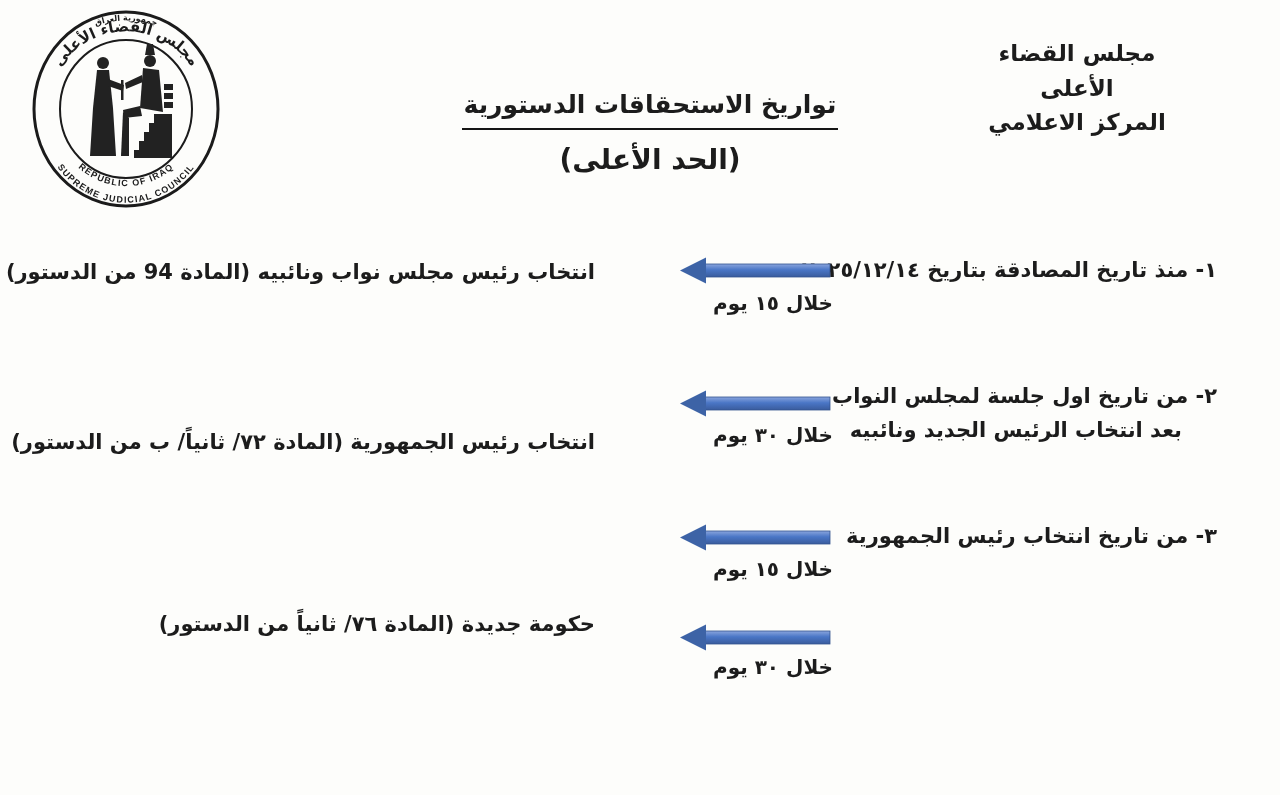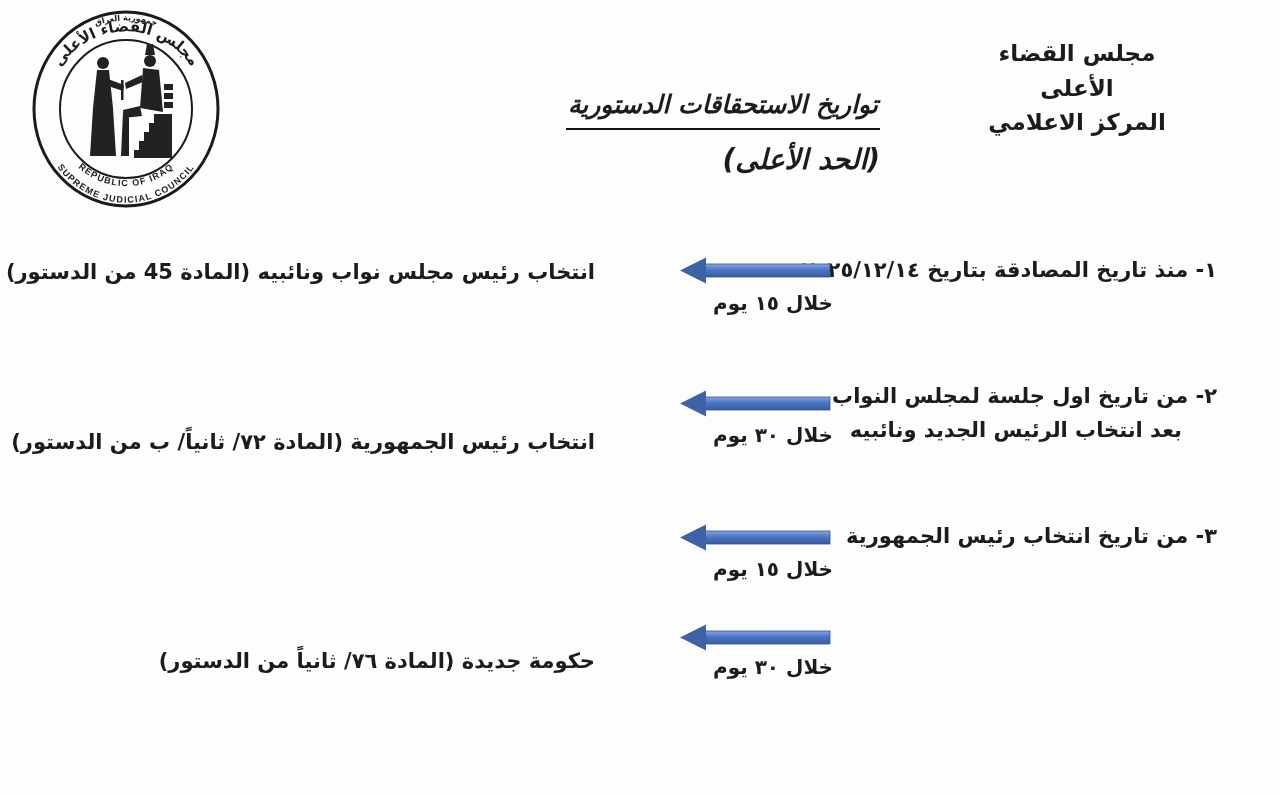--- a/index.html
+++ b/index.html
@@ -4,42 +4,42 @@
 <style>
   html,body{margin:0;padding:0;}
   body{background:#e8e8e8;font-family:"DejaVu Sans",sans-serif;}
   .page{position:relative;width:1280px;height:795px;background:#fdfdfb;margin:0 auto;overflow:hidden;color:#1c1c1c;}
 
   
   .header-right{position:absolute;top:36px;right:88px;width:230px;text-align:center;
     font-size:23px;font-weight:bold;line-height:1.5;direction:rtl;}
 
   
-  .title-block{position:absolute;top:90px;left:420px;width:460px;text-align:right;direction:rtl;font-style:italic;}
+  .title-block{position:absolute;top:90px;left:420px;width:460px;text-align:center;direction:rtl;}
   .title-main{display:inline-block;font-size:25px;font-weight:bold;
     border-bottom:2.5px solid #151515;padding:0 2px 9px 2px;}
   .title-sub{margin-top:13px;font-size:28px;font-weight:bold;}
 
   
   .logo{position:absolute;top:8px;left:30px;width:192px;height:202px;}
 
   
   .row-from{position:absolute;right:63px;text-align:right;direction:rtl;
     font-size:21px;font-weight:bold;line-height:34px;white-space:nowrap;}
   .row-from .line2{padding-right:35px;white-space:nowrap;}
   .row-to{position:absolute;right:685px;text-align:right;direction:rtl;
     font-size:21px;font-weight:bold;line-height:32px;white-space:nowrap;}
   .arrow{position:absolute;left:678px;width:155px;height:30px;}
   .duration{position:absolute;left:688px;width:145px;text-align:right;direction:rtl;
     font-size:20px;font-weight:bold;white-space:nowrap;}
 
   .r1{top:253px;} .a1{top:256px;} .d1{top:291px;} .t1{top:256px;}
   .r2{top:379px;margin-left:36px;} .a2{top:389px;} .d2{top:423px;} .t2{top:384px;margin-top:42px;}
   .r3{top:519px;} .a3{top:523px;} .d3{top:557px;} .t3{top:522px;}
-  .r4{top:619px;} .a4{top:623px;} .d4{top:655px;} .t4{top:645px;text-align:right;}
+  .r4{top:619px;} .a4{top:623px;} .d4{top:655px;} .t4{top:608px;text-align:right;}
 </style>
 </head>
 <body>
 
 <div class="page">
 
   <svg width="0" height="0" style="position:absolute" aria-hidden="true">
     <defs>
       <linearGradient id="barGrad" x1="0" y1="0" x2="0" y2="1">
         <stop offset="0" stop-color="#8aa5dd"></stop>
@@ -106,21 +106,21 @@
   </div>
 
   <div class="row-from r1" dir="rtl">١- منذ تاريخ المصادقة بتاريخ ٢٠٢٥/١٢/١٤</div>
   <div class="arrow a1">
     <svg viewBox="0 0 155 30" width="155" height="30">
       <rect x="24" y="8" width="128" height="13" fill="url(#barGrad)" stroke-width="0.8" stroke="#33548f"></rect>
       <polygon points="2,14.5 28,1.5 28,27.5" stroke-width="0.8" fill="#3d63a6"></polygon>
     </svg>
   </div>
   <div class="duration d1" dir="rtl">خلال ١٥ يوم</div>
-  <div class="row-to t1" dir="rtl">انتخاب رئيس مجلس نواب ونائبيه (المادة 45 من الدستور)</div>
+  <div class="row-to t1" dir="rtl">انتخاب رئيس مجلس نواب ونائبيه (المادة 94 من الدستور)</div>
 
   <div class="row-from r2" dir="rtl">
     <div>٢- من تاريخ اول جلسة لمجلس النواب</div>
     <div class="line2">بعد انتخاب الرئيس الجديد ونائبيه</div>
   </div>
   <div class="arrow a2">
     <svg viewBox="0 0 155 30" width="155" height="30">
       <rect x="24" y="8" width="128" height="13" fill="url(#barGrad)" stroke-width="0.8" stroke="#33548f"></rect>
       <polygon points="2,14.5 28,1.5 28,27.5" stroke-width="0.8" fill="#3d63a6"></polygon>
     </svg>

